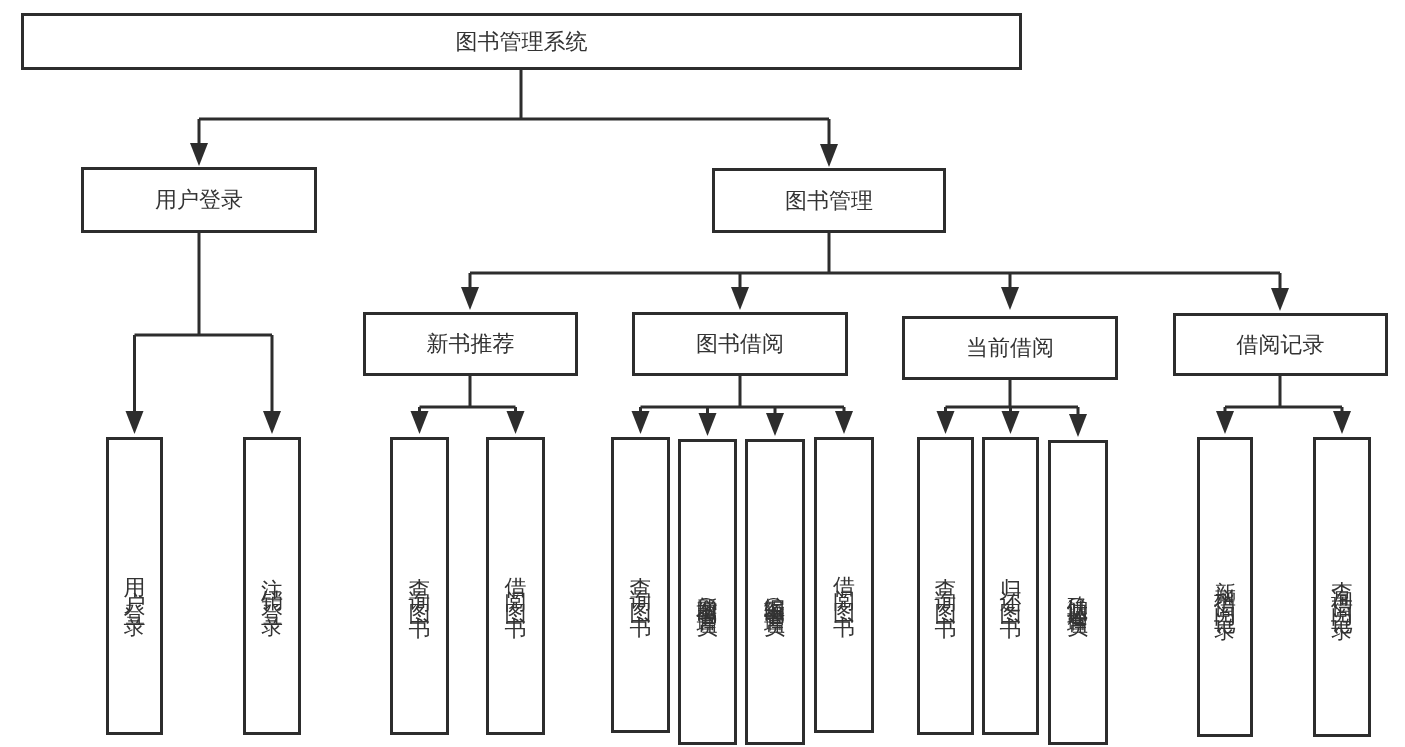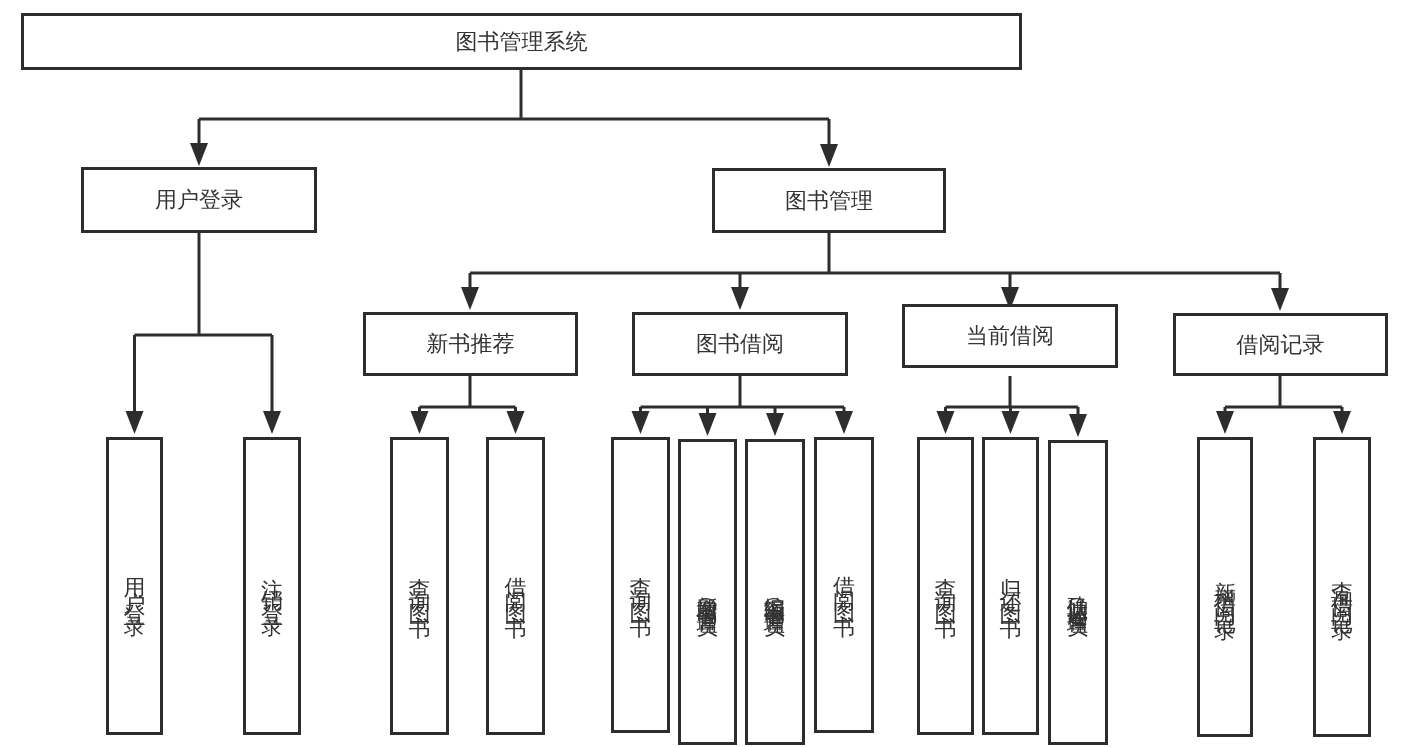--- a/index.html
+++ b/index.html
@@ -17,21 +17,21 @@
     letter-spacing:13px;font-size:22px;
   }
   .v.sp6{letter-spacing:8px;}
   .v.sp10{letter-spacing:3px;font-size:21px;}
   
   #n-root{left:21px;top:13px;width:1001px;height:57px;text-align:center;}
   #n-user-login{left:81px;top:167px;width:236px;height:66px;}
   #n-book-mgmt{left:712px;top:168px;width:234px;height:65px;}
   #n-new-book-rec{left:363px;top:312px;width:215px;height:64px;}
   #n-book-borrow{left:632px;top:312px;width:216px;height:64px;}
-  #n-current-borrow{left:902px;top:304px;width:216px;height:64px;}
+  #n-current-borrow{left:902px;top:316px;width:216px;height:64px;}
   #n-borrow-records{left:1173px;top:313px;width:215px;height:63px;}
   #n-l-user-login{left:106px;top:437px;width:57px;height:298px;}
   #n-l-logout{left:243px;top:437px;width:58px;height:298px;}
   #n-nb-query{left:390px;top:437px;width:59px;height:298px;}
   #n-nb-borrow{left:486px;top:437px;width:59px;height:298px;}
   #n-bb-query{left:611px;top:437px;width:59px;height:296px;}
   #n-bb-add{left:678px;top:439px;width:59px;height:306px;}
   #n-bb-edit{left:745px;top:439px;width:60px;height:306px;}
   #n-bb-borrow{left:814px;top:437px;width:60px;height:296px;}
   #n-cb-query{left:917px;top:437px;width:57px;height:298px;}

